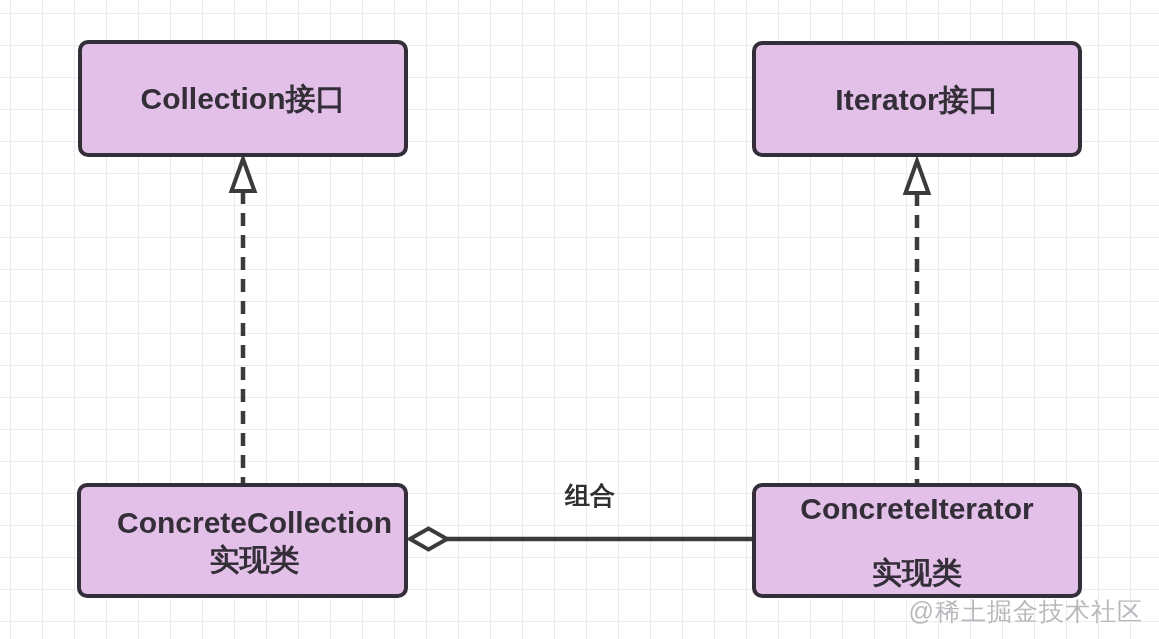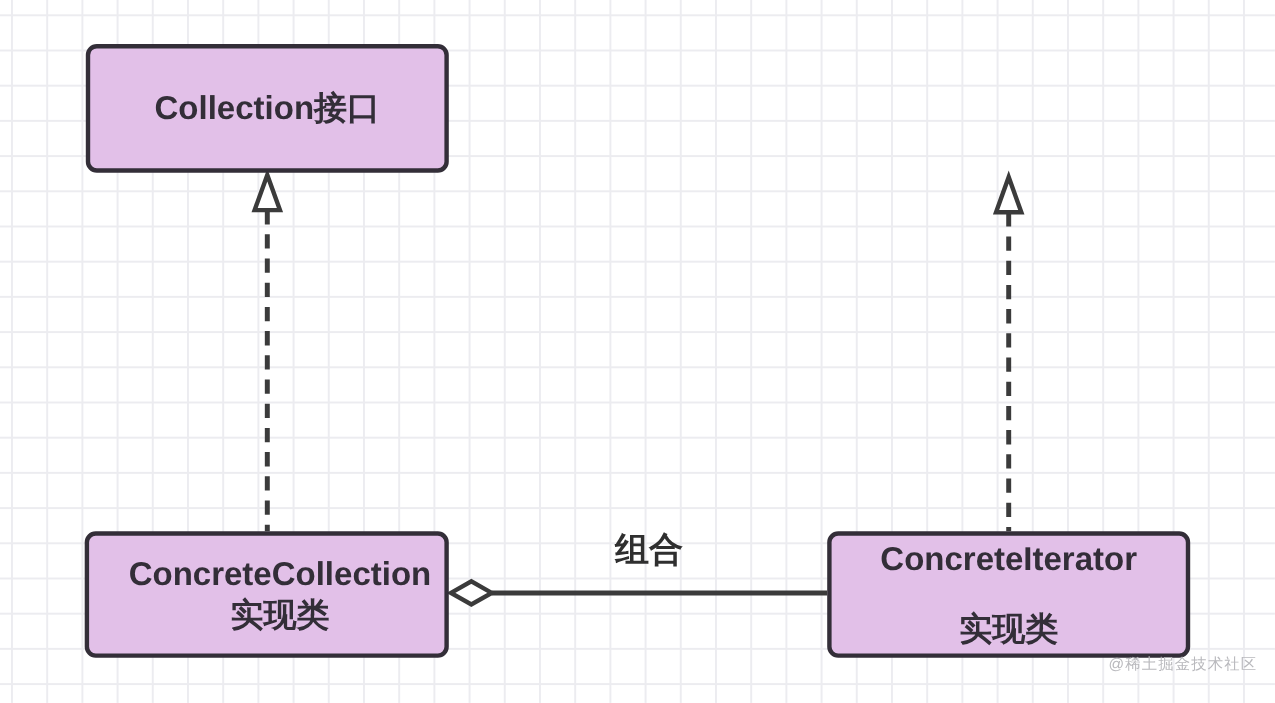--- a/index.html
+++ b/index.html
@@ -61,28 +61,28 @@
     letter-spacing:0px;
   }
   .box-collection{left:78px;top:40px;width:330px;height:117px;}
   .box-iterator{left:752px;top:41px;width:330px;height:116px;}
   .box-concrete-collection{left:77px;top:483px;width:331px;height:115px;padding-left:24px;}
   .box-concrete-iterator{left:752px;top:483px;width:330px;height:115px;gap:27px;}
   .edge-label{
     position:absolute;
     left:535px;top:479px;width:110px;
     text-align:center;
-    font-size:31px;
+    font-size:25px;
     font-weight:bold;
     color:#2f2f2f;
   }
   .watermark{
     position:absolute;
     right:16px;top:595px;
-    font-size:14px;
+    font-size:25px;
     color:var(--watermark-text);
     letter-spacing:1px;
   }
 </style>
 </head>
 <body>
 
 <div class="canvas">
 
   <svg class="connectors" viewBox="0 0 1159 639">
@@ -100,20 +100,23 @@
     <g>
       <line class="edge-line" x1="447" y1="539" x2="752" y2="539"></line>
       <polygon class="hollow-shape" points="410,539 428.5,528.5 447,539 428.5,549.5"></polygon>
     </g>
   </svg>
 
   <div class="uml-box box-collection">
     <span>Collection接口</span>
   </div>
 
+  <div class="uml-box box-iterator">
+    <span>Iterator接口</span>
+  </div>
 
   <div class="uml-box box-concrete-collection">
     <span>ConcreteCollection</span>
     <span>实现类</span>
   </div>
 
   <div class="uml-box box-concrete-iterator">
     <span>ConcreteIterator</span>
     <span>实现类</span>
   </div>

